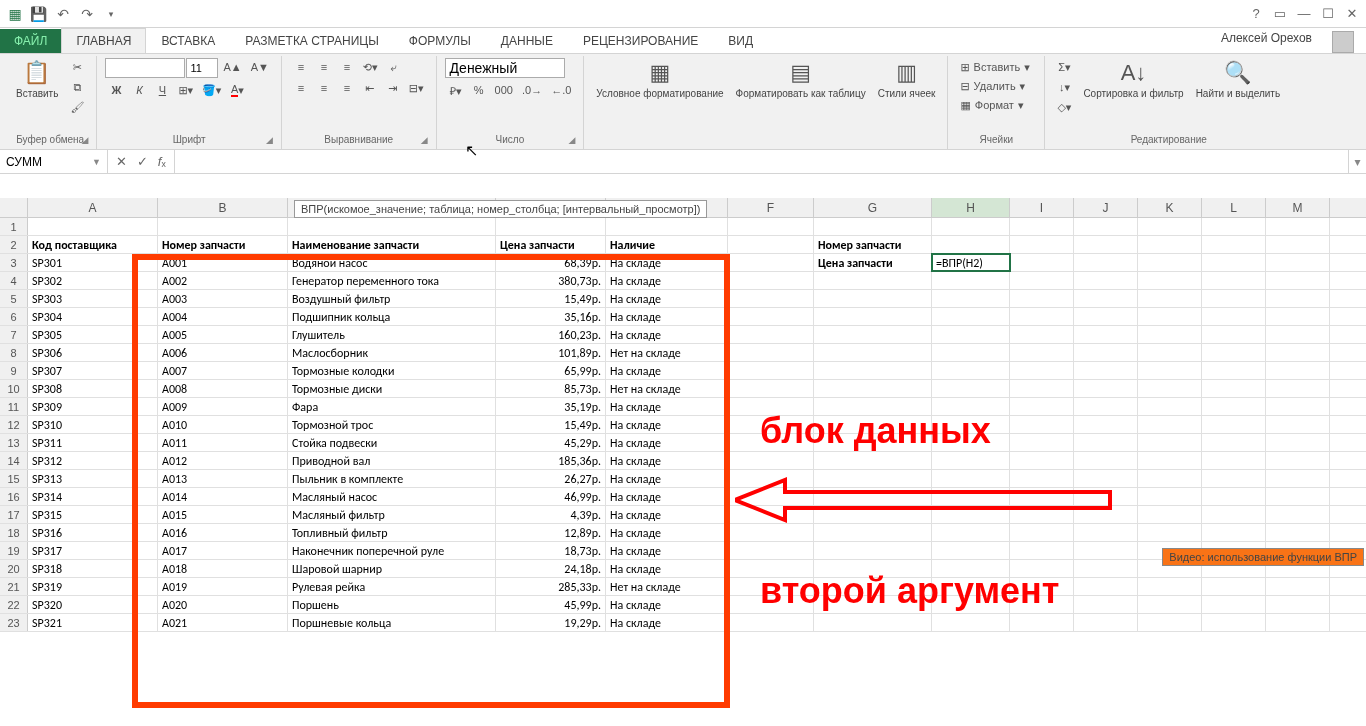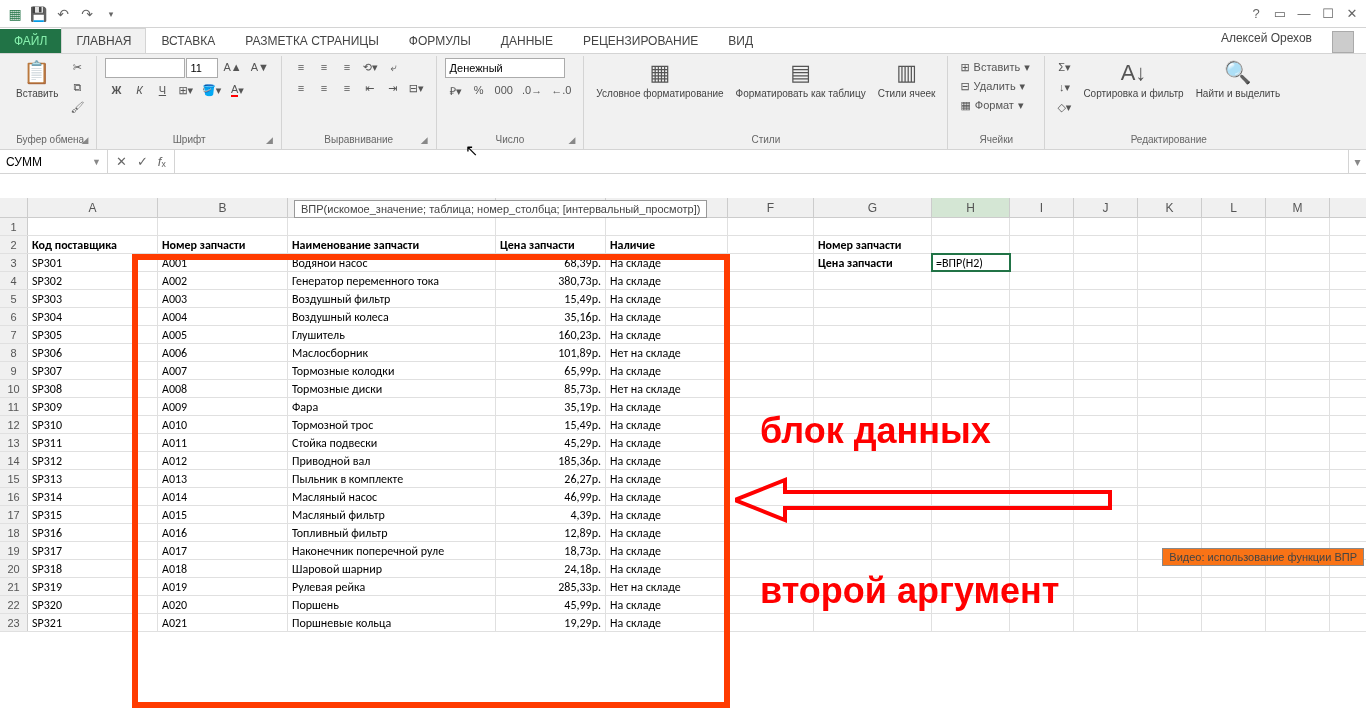--- a/index.html
+++ b/index.html
@@ -28,21 +28,21 @@
 .group-label { font-size: 10px; color: #666; text-align: center; padding: 2px 0; width: 100%; position: relative; }
 .group-label .dlaunch { position: absolute; right: 0; bottom: 2px; font-size: 9px; color: #888; cursor: pointer; }
 .big-btn { display: flex; flex-direction: column; align-items: center; gap: 2px; padding: 2px 4px; cursor: pointer; min-width: 40px; }
 .big-btn .ico { font-size: 22px; color: #555; }
 .big-btn .lbl { font-size: 10px; color: #444; text-align: center; line-height: 1.1; }
 .stack { display: flex; flex-direction: column; gap: 2px; }
 .small-btn { height: 18px; min-width: 22px; padding: 0 3px; display: flex; align-items: center; justify-content: center; font-size: 11px; color: #555; cursor: pointer; border: 1px solid transparent; }
 .row-btns { display: flex; gap: 1px; }
 .font-combo { width: 80px; height: 20px; border: 1px solid #ababab; background: #fff; font-size: 11px; padding: 0 3px; display: flex; align-items: center; }
 .size-combo { width: 32px; height: 20px; border: 1px solid #ababab; background: #fff; font-size: 11px; padding: 0 3px; display: flex; align-items: center; }
-.num-combo { width: 120px; height: 20px; border: 1px solid #ababab; background: #fff; font-size: 11px; padding: 0 4px; display: flex; align-items: center; }
+.num-combo { width: 120px; height: 20px; border: 1px solid #ababab; background: #fff; font-size: 14px; padding: 0 4px; display: flex; align-items: center; }
 
 
 .fbar { height: 24px; border-bottom: 1px solid #d4d4d4; display: flex; align-items: stretch; }
 .namebox { width: 108px; border-right: 1px solid #d4d4d4; display: flex; align-items: center; padding: 12px 6px; font-size: 12px; }
 .namebox .dd { margin-left: auto; color: #888; font-size: 9px; }
 .fbar-btns { display: flex; align-items: center; padding: 0 8px; gap: 10px; border-right: 1px solid #d4d4d4; }
 .fbar-btn { color: #666; font-size: 13px; cursor: pointer; }
 .formula-input { flex: 1; display: flex; align-items: center; padding: 0 8px; font-size: 12px; font-family: Calibri, sans-serif; position: relative; }
 .formula-exp { margin-left: auto; width: 18px; display: flex; align-items: center; justify-content: center; color: #888; border-left: 1px solid #d4d4d4; cursor: pointer; }
 
@@ -199,21 +199,20 @@
         </div>
       <div class="big-btn">
           <span class="ico">▤</span>
           <span class="lbl">Форматировать как таблицу</span>
         </div>
       <div class="big-btn">
           <span class="ico">▥</span>
           <span class="lbl">Стили ячеек</span>
         </div>
     </div>
-    <div class="group-label">Стили</div>
   </div>
 
   <div class="group">
     <div class="group-body" style="flex-direction:column;gap:1px">
       <div class="small-btn" style="width:80px;justify-content:flex-start;gap:4px"><span>⊞</span><span>Вставить</span>▾</div>
       <div class="small-btn" style="width:80px;justify-content:flex-start;gap:4px"><span>⊟</span><span>Удалить</span>▾</div>
       <div class="small-btn" style="width:80px;justify-content:flex-start;gap:4px"><span>▦</span><span>Формат</span>▾</div>
     </div>
     <div class="group-label">Ячейки</div>
   </div>
@@ -348,21 +347,21 @@
         <div class="cell cI "></div>
         <div class="cell cJ "></div>
         <div class="cell cK "></div>
         <div class="cell cL "></div>
         <div class="cell cM "></div>
       </div>
       <div class="row">
         <div class="rh">6</div>
         <div class="cell cA ">SP304</div>
         <div class="cell cB ">A004</div>
-        <div class="cell cC ">Воздушный колеса</div>
+        <div class="cell cC ">Подшипник кольца</div>
         <div class="cell cD num ">35,16p.</div>
         <div class="cell cE ">На складе</div>
         <div class="cell cF "></div>
         <div class="cell cG "></div>
         <div class="cell cH "></div>
         <div class="cell cI "></div>
         <div class="cell cJ "></div>
         <div class="cell cK "></div>
         <div class="cell cL "></div>
         <div class="cell cM "></div>

